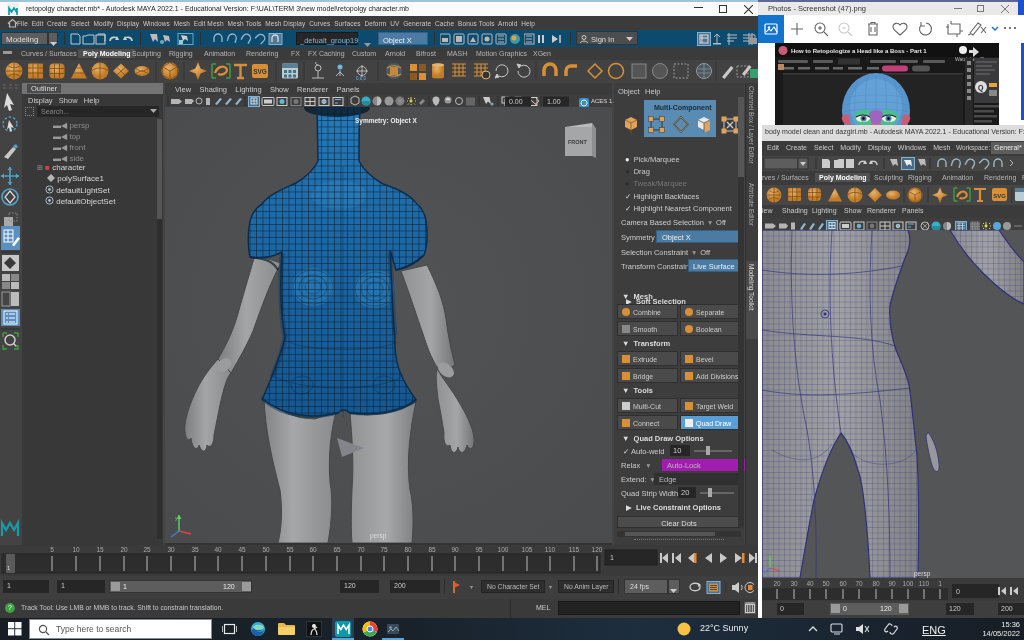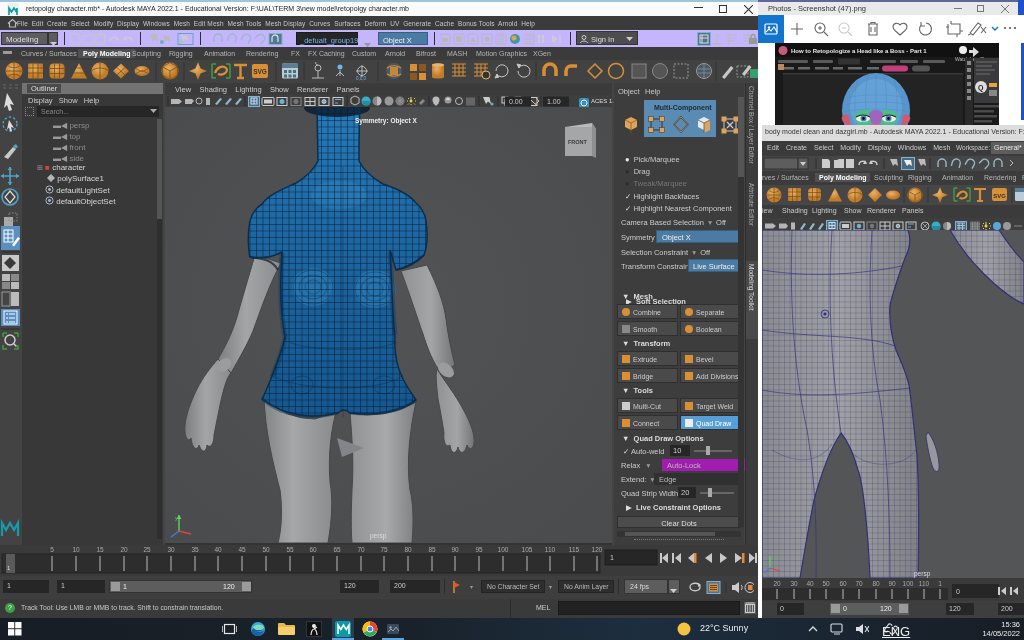--- a/index.html
+++ b/index.html
@@ -30,21 +30,21 @@
         </svg>
   </div>
 
   <div class="abs" style="left:0;top:16px;width:760px;height:14px;background:#3b3b3b;color:#c8c8c8;font-size:7.5px;">
     <svg class="abs" style="left:7px;top:2px" width="11" height="11" viewBox="0 0 11 11">
           <path d="M1 5.5L5.5 1.5L10 5.5M2.5 5v4h6V5" stroke="#bbb" stroke-width="1.2" fill="none"></path>
         </svg>
     <span class="tx" style="left:17px;top:4px;font-size:6.5px;word-spacing:0;letter-spacing:0.1px;">File&nbsp; Edit&nbsp; Create&nbsp; Select&nbsp; Modify&nbsp; Display&nbsp; Windows&nbsp; Mesh&nbsp; Edit&nbsp;Mesh&nbsp; Mesh&nbsp;Tools&nbsp; Mesh&nbsp;Display&nbsp; Curves&nbsp; Surfaces&nbsp; Deform&nbsp; UV&nbsp; Generate&nbsp; Cache&nbsp; Bonus&nbsp;Tools&nbsp; Arnold&nbsp; Help</span>
   </div>
 
-  <div class="abs" id="statusbar" style="left:0;top:30px;width:760px;height:17px;background:#c4b5fd;">
+  <div class="abs" id="statusbar" style="left:0;top:30px;width:760px;height:17px;background:#0c4a6e;">
     <div class="abs" style="left:1px;top:2px;width:47px;height:13px;background:#5d5d5d;border:1px solid #333;color:#ddd;font-size:8px;padding:2px 0 0 4px;">Modeling</div>
     <div class="abs" style="left:48px;top:2px;width:10px;height:13px;background:#5d5d5d;border:1px solid #333;"><svg width="8" height="5" style="margin:4px 0 0 1px">
             <path d="M0 0h7l-3.5 4z" fill="#ccc"></path>
           </svg></div>
     <div class="abs" style="left:64px;top:2px;width:1px;height:13px;background:#2e2e2e;"></div>
     <svg class="abs" style="left:70px;top:3px" width="64" height="12" viewBox="0 0 64 12">
       <path d="M1 1h7l2 2v8H1z" fill="none" stroke="#c8c8c8"></path>
           <path d="M13 3h3l2-1h6v9h-11z" fill="none" stroke="#c8c8c8"></path>
           <rect x="26" y="2" width="9" height="9" fill="none" stroke="#c8c8c8"></rect>
           <path d="M28 2v-1h7v7h-1" stroke="#c8c8c8" fill="none"></path>
@@ -1062,20 +1062,27 @@
 
 <div class="abs" id="taskbar" style="left:0;top:618px;width:1024px;height:22px;background:linear-gradient(90deg,#171d24 0%,#19222b 40%,#1d2e3f 62%,#1b2836 75%,#171d24 100%);">
   <svg class="abs" style="left:8px;top:4px" width="14" height="14" viewBox="0 0 14 14">
         <g fill="#fff">
           <rect x="0" y="0" width="6.3" height="6.3"></rect>
           <rect x="7.2" y="0" width="6.3" height="6.3"></rect>
           <rect x="0" y="7.2" width="6.3" height="6.3"></rect>
           <rect x="7.2" y="7.2" width="6.3" height="6.3"></rect>
         </g>
       </svg>
+  <div class="abs" style="left:29px;top:1px;width:183px;height:20px;background:#fff;border:1px solid #8a8a8a;">
+    <svg class="abs" style="left:8px;top:4px" width="12" height="12">
+          <circle cx="5" cy="5" r="3.6" fill="none" stroke="#555" stroke-width="1.2"></circle>
+          <path d="M8 8l3 3" stroke="#555" stroke-width="1.2"></path>
+        </svg>
+    <span class="tx" style="left:26px;top:4px;font-size:8.5px;color:#555;">Type here to search</span>
+  </div>
   <svg class="abs" style="left:222px;top:4px" width="15" height="14">
         <rect x="2.5" y="2.5" width="10" height="9" fill="none" stroke="#e8e8e8" stroke-width="1.2"></rect>
         <path d="M0 4v6M15 4v6" stroke="#e8e8e8" stroke-width="1.5"></path>
       </svg>
   <svg class="abs" style="left:250px;top:3px" width="16" height="16" viewBox="0 0 16 16">
         <circle cx="8" cy="8" r="7" fill="#35abdc"></circle>
         <path d="M2 9c2-4 9-6 12-3c-1 5-6 4-8 4c3 1 7 1 8-1c-0.5 4-4 6-7 6c-3-1-6-3-5-6z" fill="#1b5faa"></path>
         <path d="M3 6c3-3 9-3 11 0c0 2-2 3-4 3c-3 0-6 0-7-3z" fill="#8ee6b8" opacity="0.9"></path>
       </svg>
   <svg class="abs" style="left:278px;top:4px" width="17" height="14" viewBox="0 0 17 14">
@@ -1118,17 +1125,17 @@
         <path d="M4 11h6" stroke="#ddd"></path>
         <path d="M12 9l3-7" stroke="#ddd" opacity="0"></path>
       </svg>
   <svg class="abs" style="left:855px;top:5px" width="14" height="12">
         <path d="M1 4h3l4-3v10l-4-3H1z" fill="#ddd"></path>
         <path d="M10 3l4 6M14 3l-4 6" stroke="#ddd" stroke-width="1.1"></path>
       </svg>
   <svg class="abs" style="left:884px;top:5px" width="14" height="12" viewBox="0 0 14 12">
         <path d="M4 8c-2 2-4 0-3-2l3-4c1-2 4-1 4 1M10 4c2-2 4 0 3 2l-3 4c-1 2-4 1-4-1" stroke="#ddd" stroke-width="1.2" fill="none"></path>
       </svg>
-  <span class="tx" style="left:882px;top:6px;font-size:13px;color:#eee;text-decoration:underline;">ENG</span>
+  <span class="tx" style="left:922px;top:6px;font-size:11px;color:#eee;text-decoration:underline;">ENG</span>
   <div class="tx" style="left:948px;top:2px;width:72px;font-size:7.5px;color:#eee;text-align:right;line-height:9px;">15:36<br>14/05/2022</div>
 </div>
 
 </div>
 
 </body></html>

